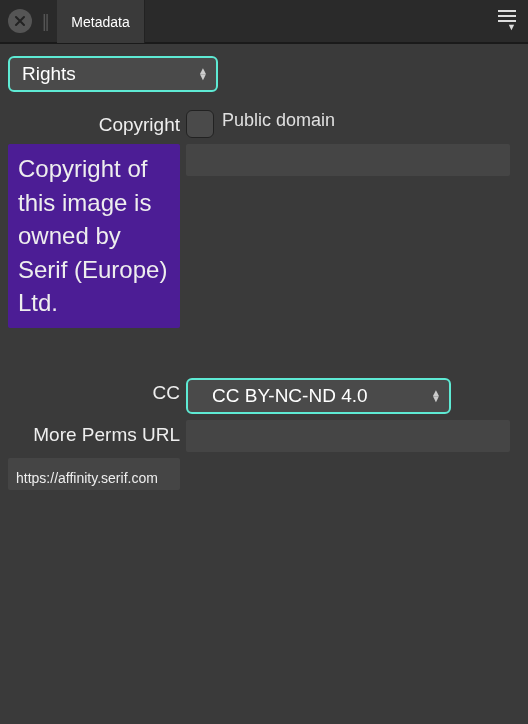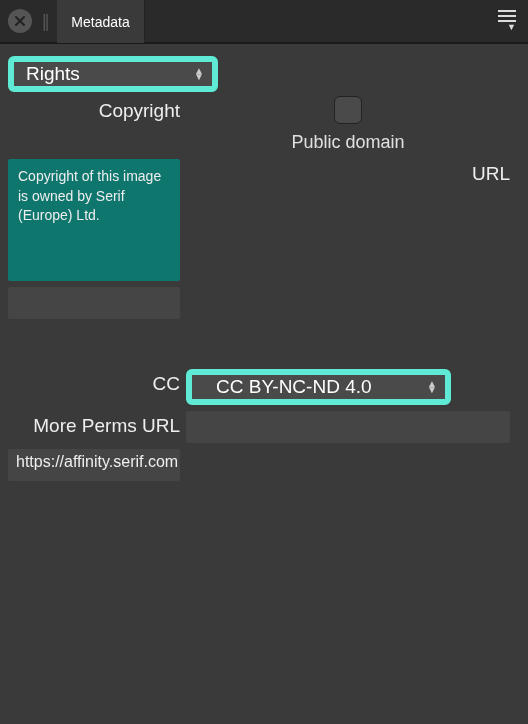--- a/index.html
+++ b/index.html
@@ -62,82 +62,82 @@
   .menu-lines { display:flex; flex-direction:column; gap:3px; }
   .menu-lines span { width:18px; height:2px; background:#ddd; display:block; }
   .menu-caret { font-size: 9px; color:#ddd; margin-left: 2px; align-self: flex-end; }
 
   .panel-body {
     padding: 12px 8px;
   }
   .dropdown {
     position: relative;
     background: #4a4a4a;
-    border: 6px solid #5eead4;
+    border: 2px solid #5eead4;
     border-radius: 6px;
     height: 36px;
     display: flex;
     align-items: center;
     padding: 0 30px 0 12px;
     font-size: 19px;
     color: #fff;
     min-width: 140px;
   }
   .dropdown.small { width: 210px; }
   .dropdown.full { width: 265px; padding-left: 24px; }
   .dd-arrows {
     position: absolute;
     right: 8px;
     top: 50%;
     transform: translateY(-50%);
     display:flex; flex-direction:column; line-height: 6px; font-size: 10px; color:#ccc;
   }
 
   .form {
-    margin-top: 4px;
+    margin-top: 18px;
     display: grid;
     grid-template-columns: 172px 1fr;
     column-gap: 14px;
     row-gap: 10px;
     align-items: start;
     padding-right: 10px;
     gap: 6px;
   }
   .form .label {
     text-align: right;
     font-size: 19px;
     color: #eee;
     padding-top: 4px;
   }
   .checkbox-row{
-    display:flex; align-items:center; gap:8px;flex-direction:column;
+    display:flex; gap:8px;
   }
   .checkbox {
     width: 28px; height: 28px;
     background: #4a4a4a;
     border: 1px solid #222;
     border-radius: 6px;
   }
   .textarea {
-    background: #0f766e;
+    background: #4c1d95;
     min-height: 122px;
     padding: 8px 10px;
-    font-size: 14px;
+    font-size: 24px;
     color: #eee;
     line-height: 1.4;
     border-radius: 2px;
   }
   .textinput {
     background: #454545;
     height: 32px;
     padding: 4px 8px;
-    font-size: 16px;
+    font-size: 14px;
     color: #eee;
     border-radius: 2px;
-    display:flex; align-items:flex-start;
+    display:flex; align-items:flex-end;
   }
   .cc-row{
     display:flex; align-items:center;
   }
   .section-gap { height: 38px; grid-column: 1 / -1; }
 </style>
 </head>
 <body>
 
 <div class="titlebar">
@@ -177,21 +177,20 @@
     <div class="label">Copyright</div>
     <div class="checkbox-row">
       <div class="checkbox"></div>
       <span>Public domain</span>
     </div>
 
     <div class="textarea">
       <span>Copyright of this image is owned by Serif (Europe) Ltd.</span>
     </div>
 
-    <div class="label">URL</div>
     <div class="textinput">
       <span></span>
     </div>
 
     <div class="section-gap"></div>
 
     <div class="label">CC</div>
     <div class="cc-row">
       <div class="dropdown full">
         <span>CC BY-NC-ND 4.0</span>

